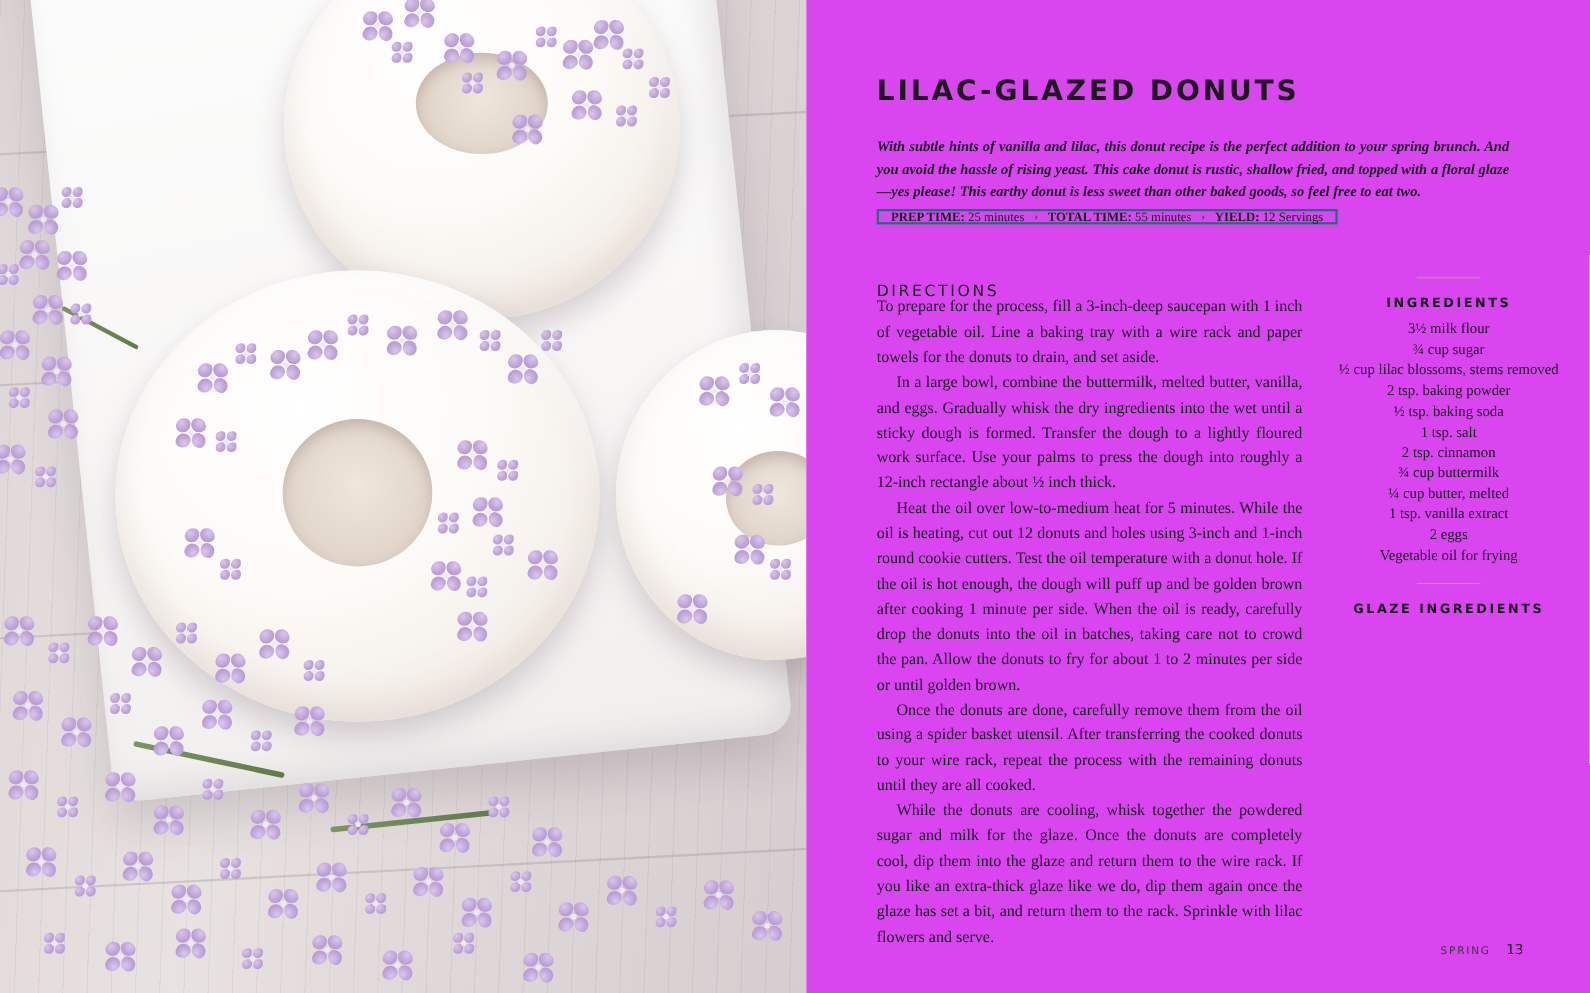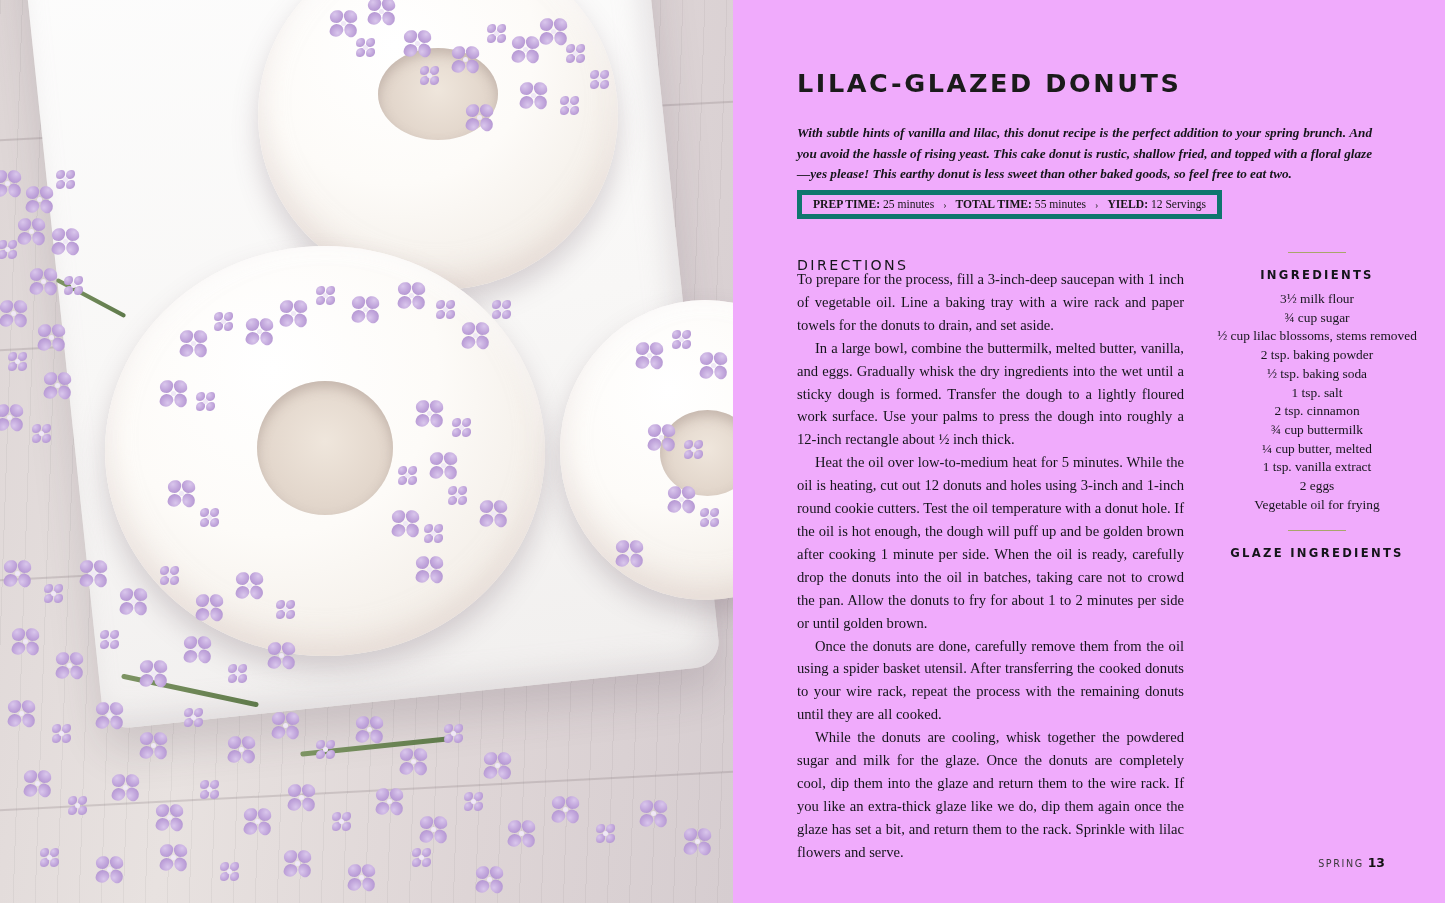--- a/index.html
+++ b/index.html
@@ -117,21 +117,21 @@
     position:absolute;
     background: linear-gradient(90deg,#7d9463,#5f7a4b);
     border-radius: 3px;
   }
 
   
   .text-panel {
     position: relative;
     flex: 1 1 auto;
     height: 903px;
-    background: #f0abfc;
+    background: #d946ef;
     padding: 0;
   }
   .recipe-title {
     position: absolute;
     left: 797px; top: 0; left: 0;
     margin-left: 64px;
     margin-top: 68px;
     font-family: "DejaVu Sans", sans-serif;
     font-size: 25.5px;
     letter-spacing: 2.6px;
@@ -147,22 +147,22 @@
     font-weight: bold;
     font-size: 13.2px;
     line-height: 20.5px;
     color: #15151a;
     text-align: justify;
   }
   .meta-bar {
     position: absolute;
     left: 64px; top: 190px;
     display: flex; align-items: center;
-    border: 5px solid #0f766e;
-    height: 29px;
+    border: 2px solid #0f766e;
+    height: 14px;
     padding: 0 11px;
   }
   .meta-item {
     font-family: "Liberation Serif", serif;
     font-size: 11.6px;
     color: #161616;
     white-space: nowrap;
   }
   .meta-item b { font-weight: bold; }
   .meta-sep {
@@ -218,28 +218,28 @@
   }
   .ing-list li {
     font-size: 13.4px;
     line-height: 18.7px;
     color: #16161c;
   }
 
   .footer {
     position: absolute;
     right: 60px; bottom: 33px;
-    display: flex; align-items: baseline; gap: 4px;
+    display: flex; align-items: baseline; gap: 14px;
     font-family: "DejaVu Sans", sans-serif;
   }
   .footer .sec {
     font-size: 9.6px; letter-spacing: 1.6px; color: #3a3a3a;
   }
   .footer .pg {
-    font-size: 12.4px; font-weight: 700; color: #111; text-align: right;
+    font-size: 12.4px; font-weight: 400; color: #111; text-align: right;
   }
 </style>
 </head>
 <body>
 
 <div class="page">
 
   <div class="photo-panel" aria-label="overhead photo of three white-glazed donuts topped with purple lilac blossoms on a marble board">
     <div class="wood-bg"></div>
     <div class="wood-plank" style="top:120px;transform:rotate(-3deg)"></div>

